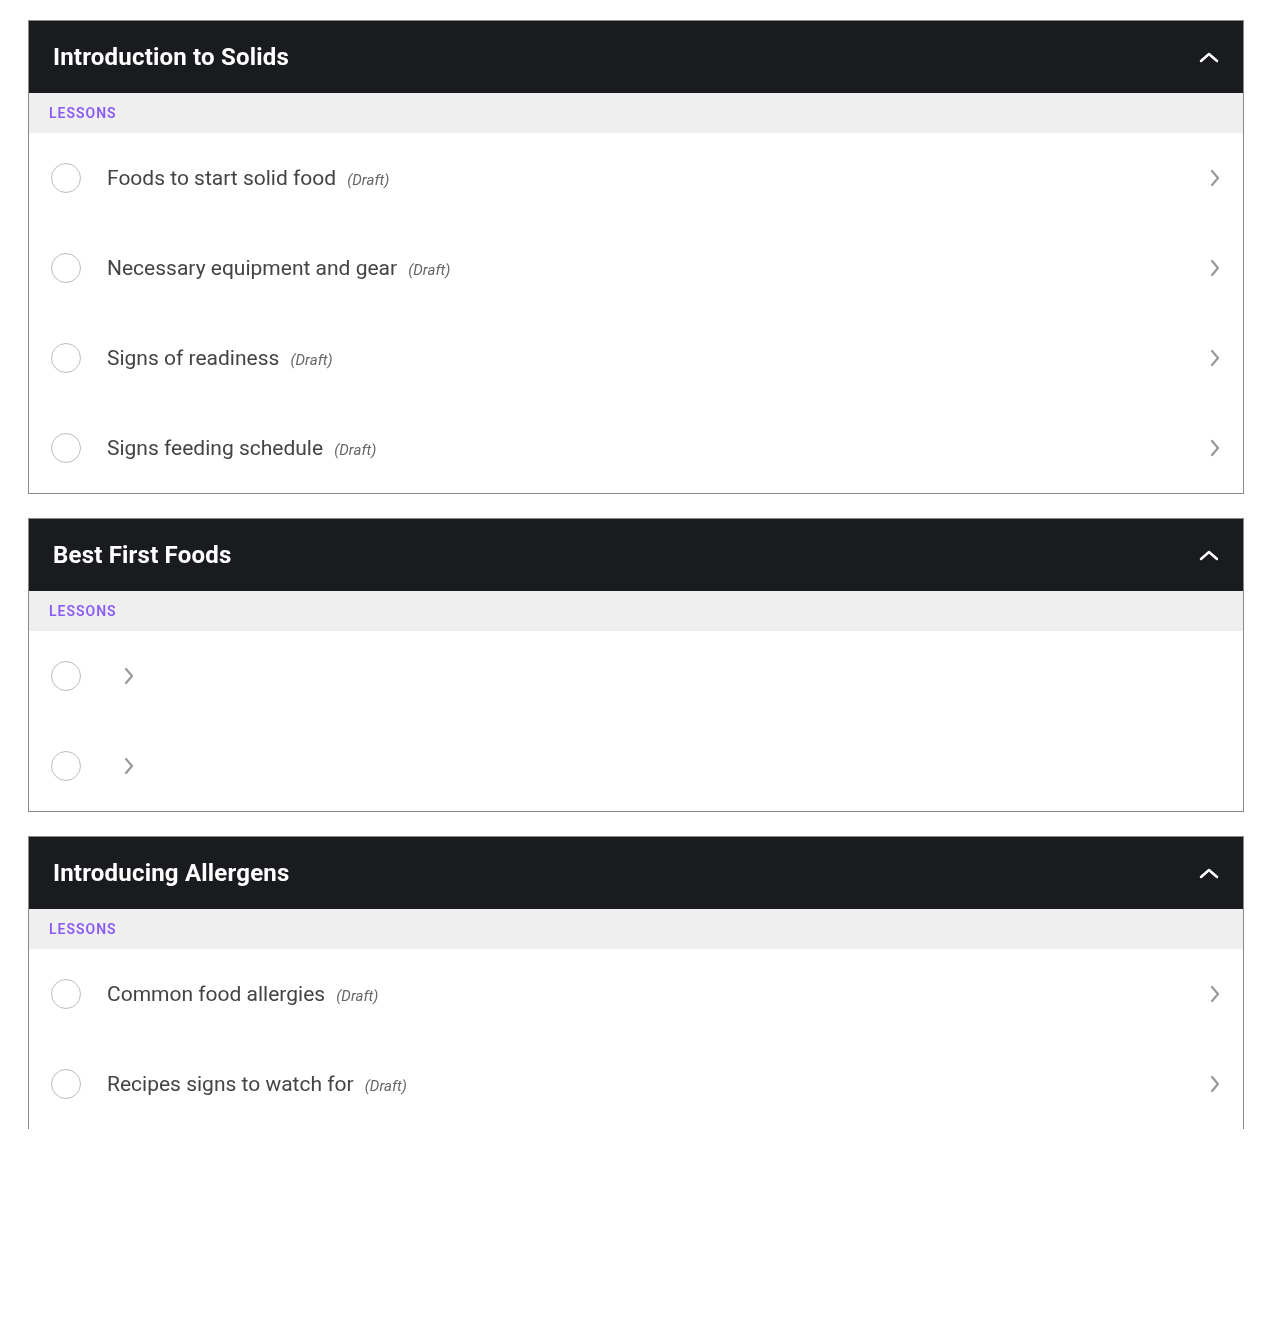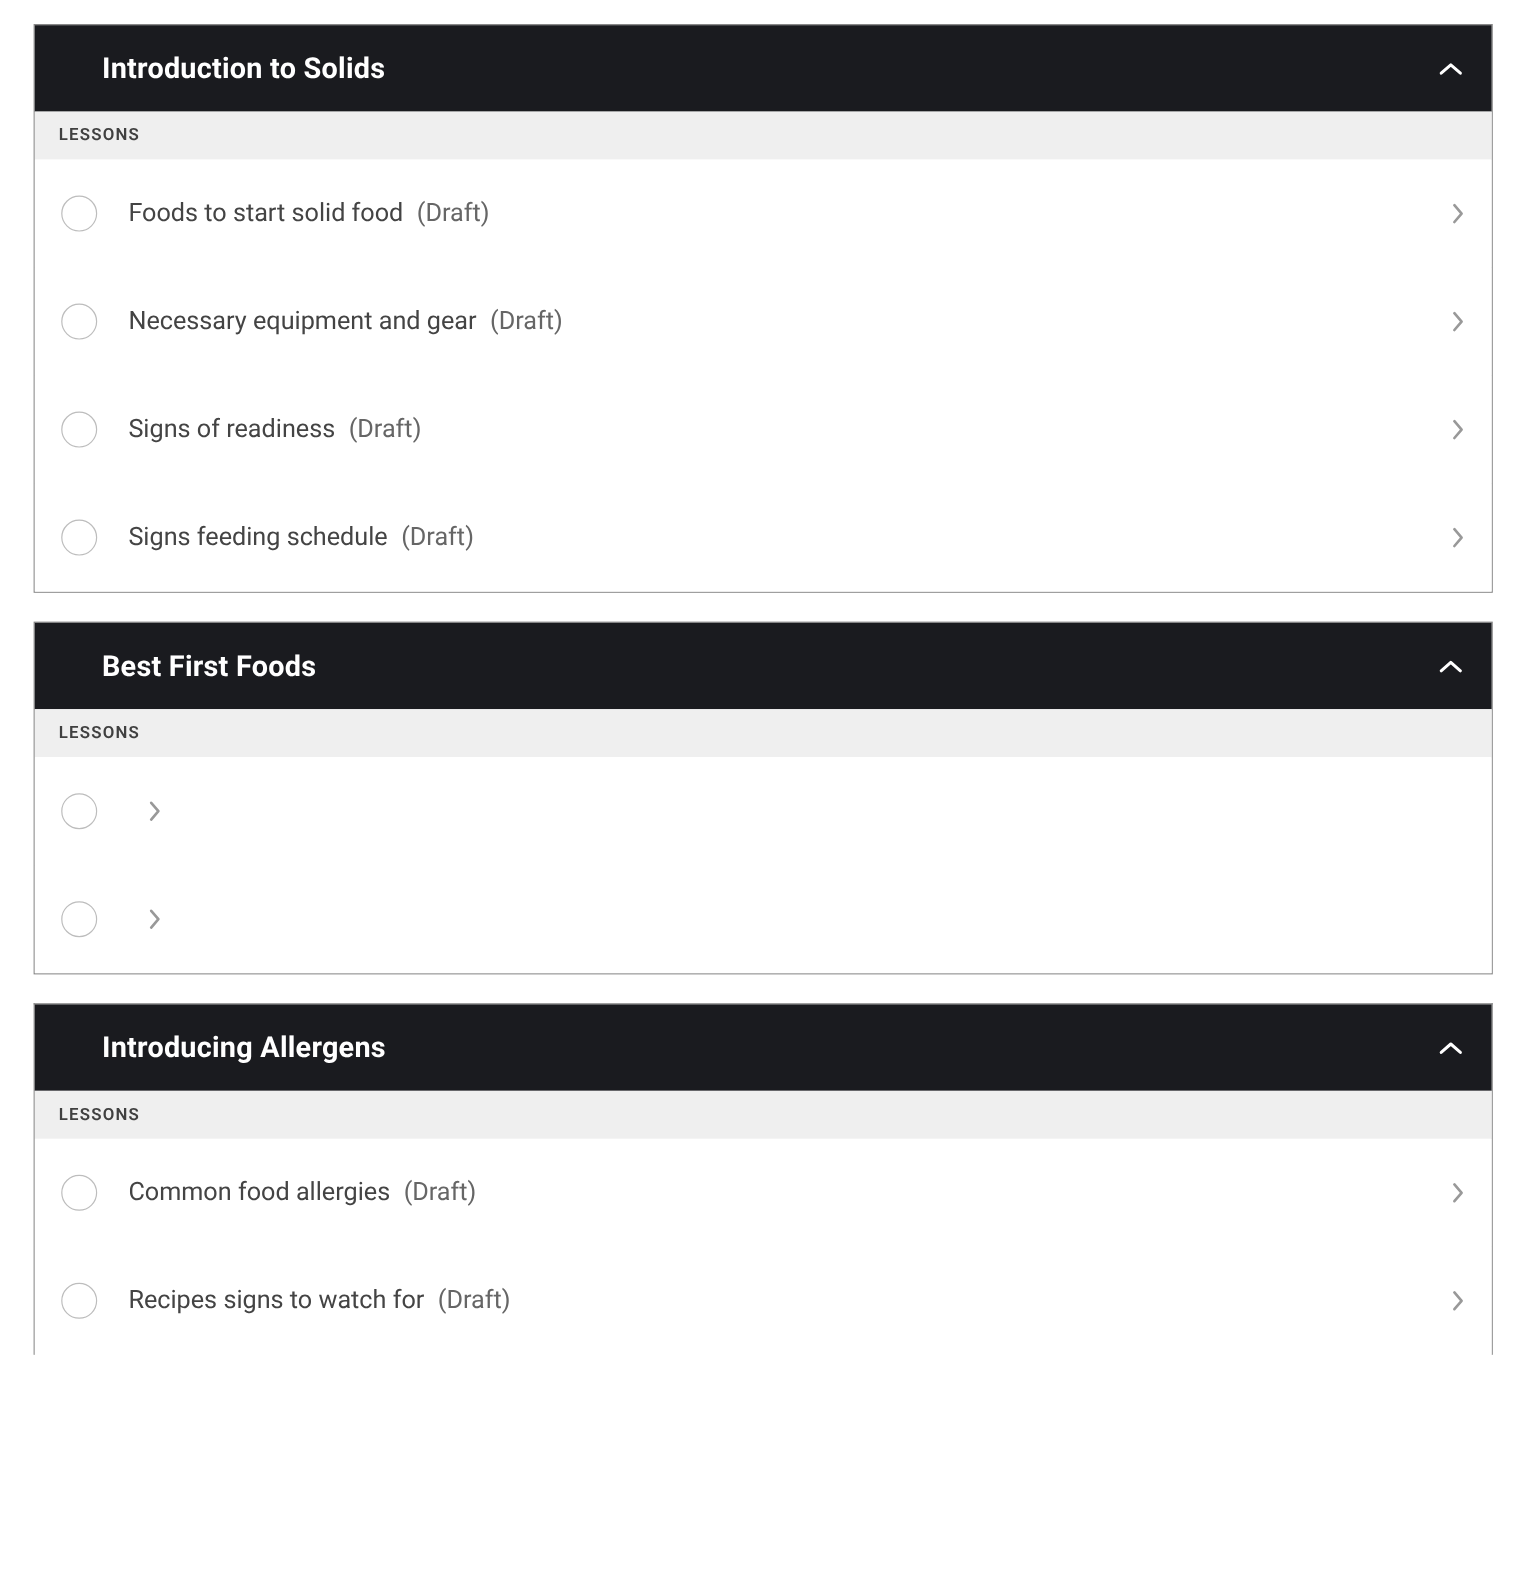--- a/index.html
+++ b/index.html
@@ -24,36 +24,35 @@
       display: flex;
       justify-content: space-between;
       align-items: center;
       padding: 22px 24px;
       cursor: pointer;
     }
     .module-title {
       font-size: 24px;
       font-weight: 700;
       letter-spacing: 0.2px;
-      margin-left: 32px;
     }
     .chevron-up {
       width: 20px;
       height: 12px;
       display: flex;
       align-items: center;
       justify-content: center;
     }
     .chevron-up svg {
       width: 20px;
       height: 12px;
     }
     .lessons-label {
       background: #efefef;
-      color: #404040;
+      color: #8b5cf6;
       font-size: 14px;
       font-weight: 600;
       letter-spacing: 1px;
       padding: 12px 20px;
       text-transform: uppercase;
     }
     .lesson-row {
       display: flex;
       align-items: center;
       padding: 30px 22px;
@@ -68,22 +67,23 @@
       flex-shrink: 0;
       margin-right: 26px;
     }
     .lesson-title {
       font-size: 21px;
       color: #444;
       font-weight: 400;
       flex-grow: 1;
     }
     .lesson-status {
-      font-size: 21px;
+      font-size: 15px;
       color: #666;
+      font-style: italic;
       margin-left: 6px;
     }
     .chevron-right {
       width: 12px;
       height: 20px;
       display: flex;
       align-items: center;
       justify-content: center;
       margin-left: 16px;
       flex-shrink: 0;

